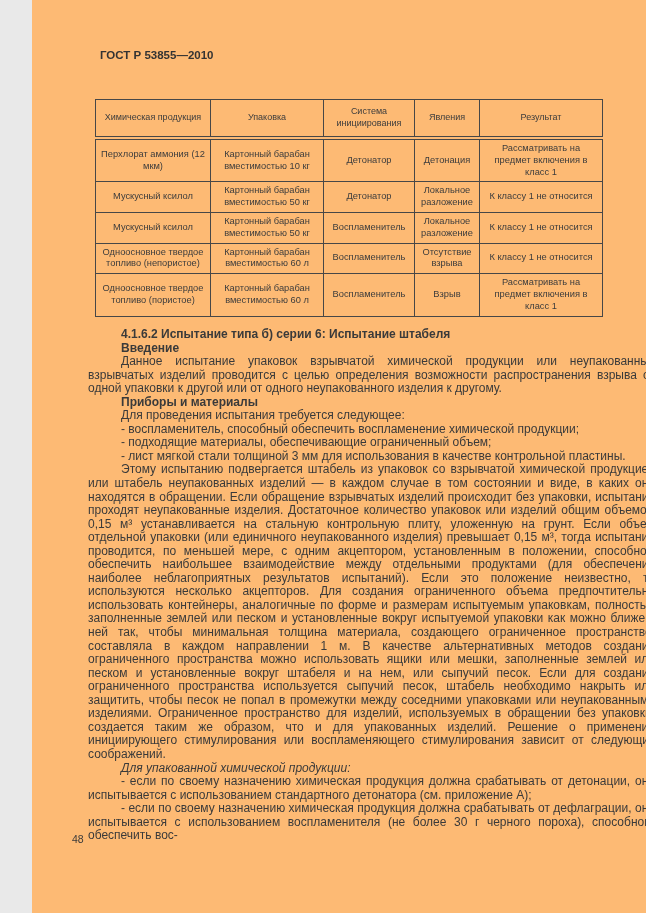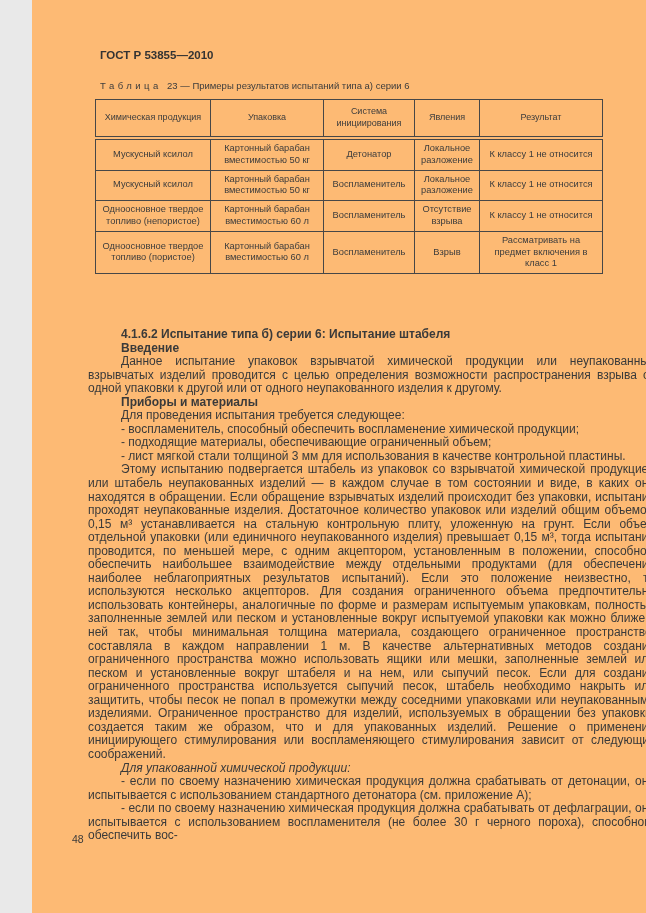--- a/index.html
+++ b/index.html
@@ -88,40 +88,46 @@
     color: #3a3a3a;
   }
 </style>
 </head>
 <body>
 
 <div class="page">
 
   <div class="doc-number">ГОСТ Р 53855—2010</div>
 
-  <div class="table-caption"><span class="spaced">Таблица</span>&nbsp;&nbsp;<span>23 — Примеры результатов испытаний типа а) серии 6</span></div>
 
   <table class="results">
     <colgroup>
       <col class="col-product">
         <col class="col-pack">
         <col class="col-system">
         <col class="col-events">
         <col class="col-result">
     </colgroup>
     <thead>
       <tr>
         <th>Химическая продукция</th>
         <th>Упаковка</th>
         <th>Система инициирования</th>
         <th>Явления</th>
         <th>Результат</th>
       </tr>
     </thead>
     <tbody>
+      <tr>
+        <td>Перхлорат аммония (12 мкм)</td>
+        <td>Картонный барабан вместимостью 10 кг</td>
+        <td>Детонатор</td>
+        <td>Детонация</td>
+        <td>Рассматривать на предмет включения в класс 1</td>
+      </tr>
       <tr>
         <td>Мускусный ксилол</td>
         <td>Картонный барабан вместимостью 50 кг</td>
         <td>Детонатор</td>
         <td>Локальное разложение</td>
         <td>К классу 1 не относится</td>
       </tr>
       <tr>
         <td>Мускусный ксилол</td>
         <td>Картонный барабан вместимостью 50 кг</td>

